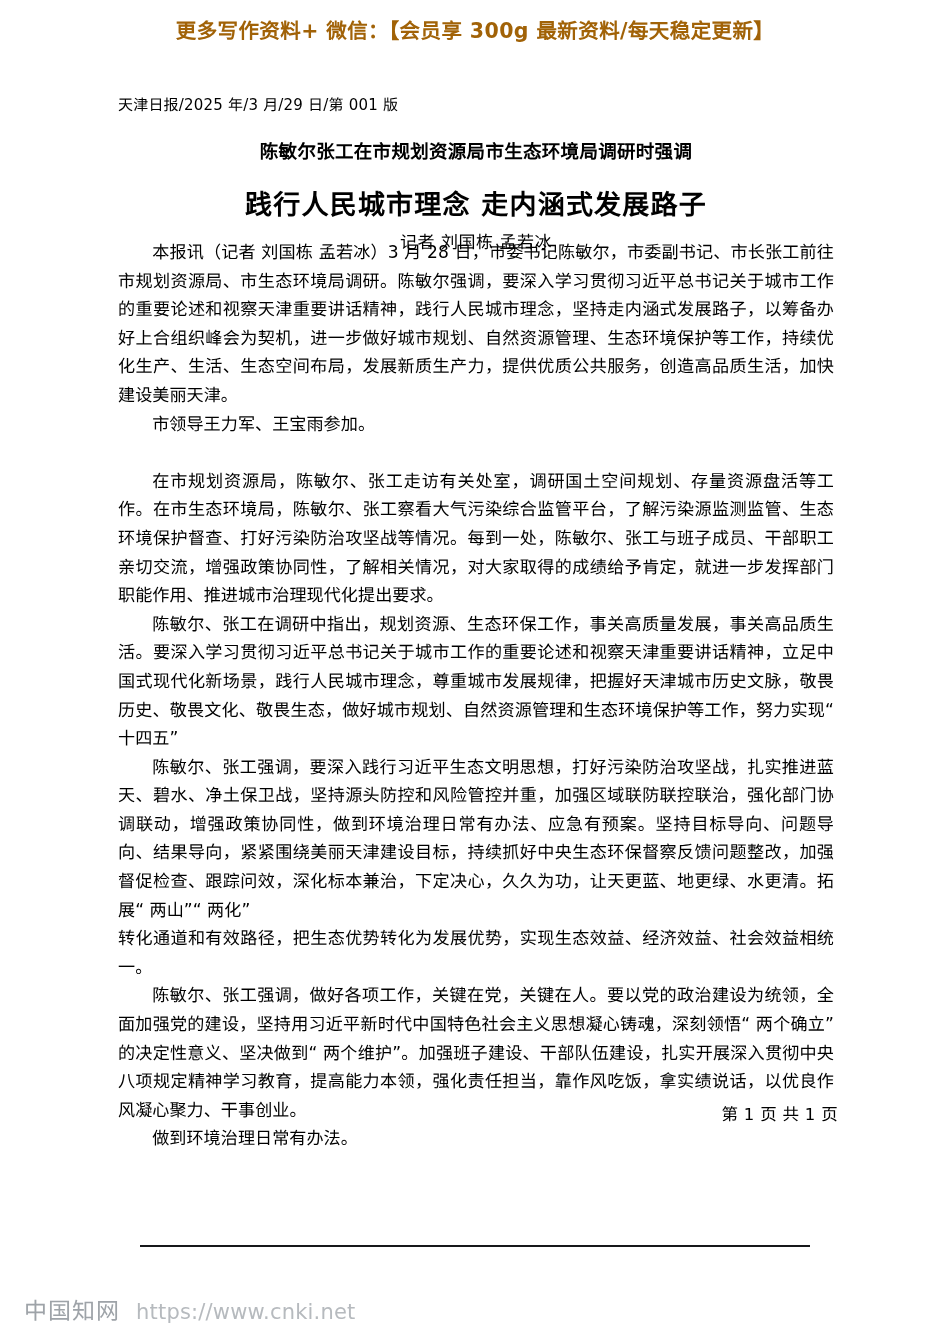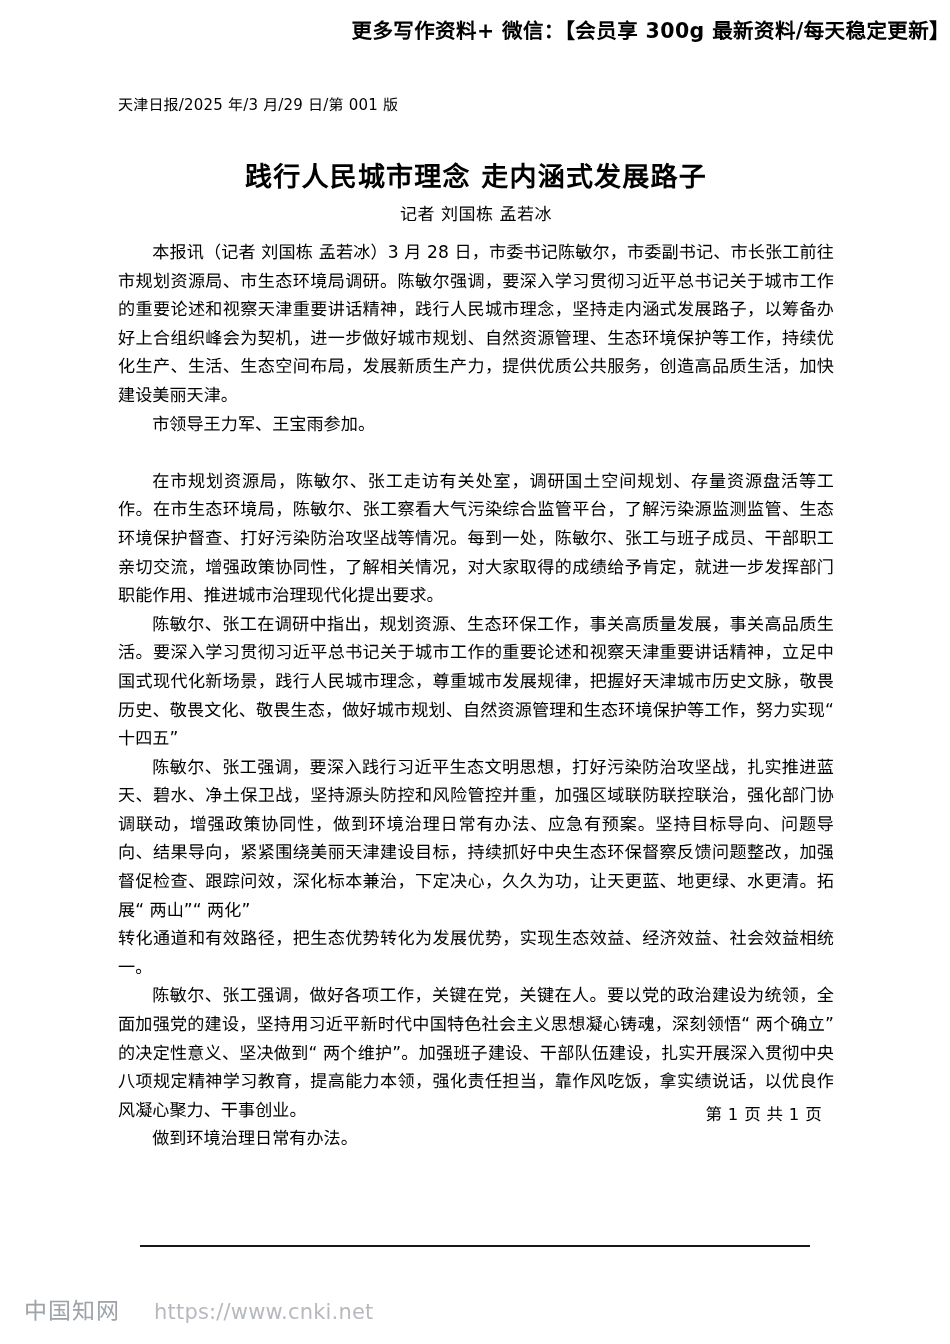--- a/index.html
+++ b/index.html
@@ -102,64 +102,66 @@
 
   
   .page-counter {
     position: absolute;
     top: 1101px;
     left: 0;
     width: 822px;
     text-align: right;
     font-size: 16.5px;
     letter-spacing: 0.3px;
+    padding-left: 16px;
   }
 
   
   .bottom-rule {
     position: absolute;
     top: 1245px;
     left: 140px;
     width: 670px;
     height: 0;
     border-top: 2px solid #17181a;
   }
 
   
   .cnki-footer {
     position: absolute;
     top: 1292px;
     left: 24px;
     display: flex;
     align-items: baseline;
-    gap: 34px;
+    gap: 16px;
     color: #a9adb2;
   }
   .cnki-brand {
     font-size: 23px;
     letter-spacing: 1px;
     color: #9ea3a8;
   }
   .cnki-url {
     font-size: 21px;
     letter-spacing: 0.2px;
     color: #b6babe;
     font-family: "DejaVu Sans", "Liberation Sans", sans-serif;
   }
 </style>
 </head>
 <body>
 
 <div class="page">
 
-  <div class="promo-banner" style="color: #000000; text-align: right;">更多写作资料+ 微信：【会员享 300g 最新资料/每天稳定更新】</div>
+  <div class="promo-banner" style="color: #a16207;">更多写作资料+ 微信：【会员享 300g 最新资料/每天稳定更新】</div>
 
   <div class="masthead">天津日报/2025 年/3 月/29 日/第 001 版</div>
 
   <div class="headline-block">
+    <div class="shoulder-headline">陈敏尔张工在市规划资源局市生态环境局调研时强调</div>
     <div class="main-headline">践行人民城市理念  走内涵式发展路子</div>
     <div class="byline">记者  刘国栋  孟若冰</div>
   </div>
 
   <div class="article-body">
       <p>本报讯（记者 刘国栋 孟若冰）3 月 28 日，市委书记陈敏尔，市委副书记、市长张工前往市规划资源局、市生态环境局调研。陈敏尔强调，要深入学习贯彻习近平总书记关于城市工作的重要论述和视察天津重要讲话精神，践行人民城市理念，坚持走内涵式发展路子，以筹备办好上合组织峰会为契机，进一步做好城市规划、自然资源管理、生态环境保护等工作，持续优化生产、生活、生态空间布局，发展新质生产力，提供优质公共服务，创造高品质生活，加快建设美丽天津。</p>
       <p>市领导王力军、王宝雨参加。</p>
       <p class="spacer-before">在市规划资源局，陈敏尔、张工走访有关处室，调研国土空间规划、存量资源盘活等工作。在市生态环境局，陈敏尔、张工察看大气污染综合监管平台，了解污染源监测监管、生态环境保护督查、打好污染防治攻坚战等情况。每到一处，陈敏尔、张工与班子成员、干部职工亲切交流，增强政策协同性，了解相关情况，对大家取得的成绩给予肯定，就进一步发挥部门职能作用、推进城市治理现代化提出要求。</p>
       <p>陈敏尔、张工在调研中指出，规划资源、生态环保工作，事关高质量发展，事关高品质生活。要深入学习贯彻习近平总书记关于城市工作的重要论述和视察天津重要讲话精神，立足中国式现代化新场景，践行人民城市理念，尊重城市发展规律，把握好天津城市历史文脉，敬畏历史、敬畏文化、敬畏生态，做好城市规划、自然资源管理和生态环境保护等工作，努力实现“ 十四五”</p>
       <p>陈敏尔、张工强调，要深入践行习近平生态文明思想，打好污染防治攻坚战，扎实推进蓝天、碧水、净土保卫战，坚持源头防控和风险管控并重，加强区域联防联控联治，强化部门协调联动，增强政策协同性，做到环境治理日常有办法、应急有预案。坚持目标导向、问题导向、结果导向，紧紧围绕美丽天津建设目标，持续抓好中央生态环保督察反馈问题整改，加强督促检查、跟踪问效，深化标本兼治，下定决心，久久为功，让天更蓝、地更绿、水更清。拓展“ 两山”“ 两化”</p>

